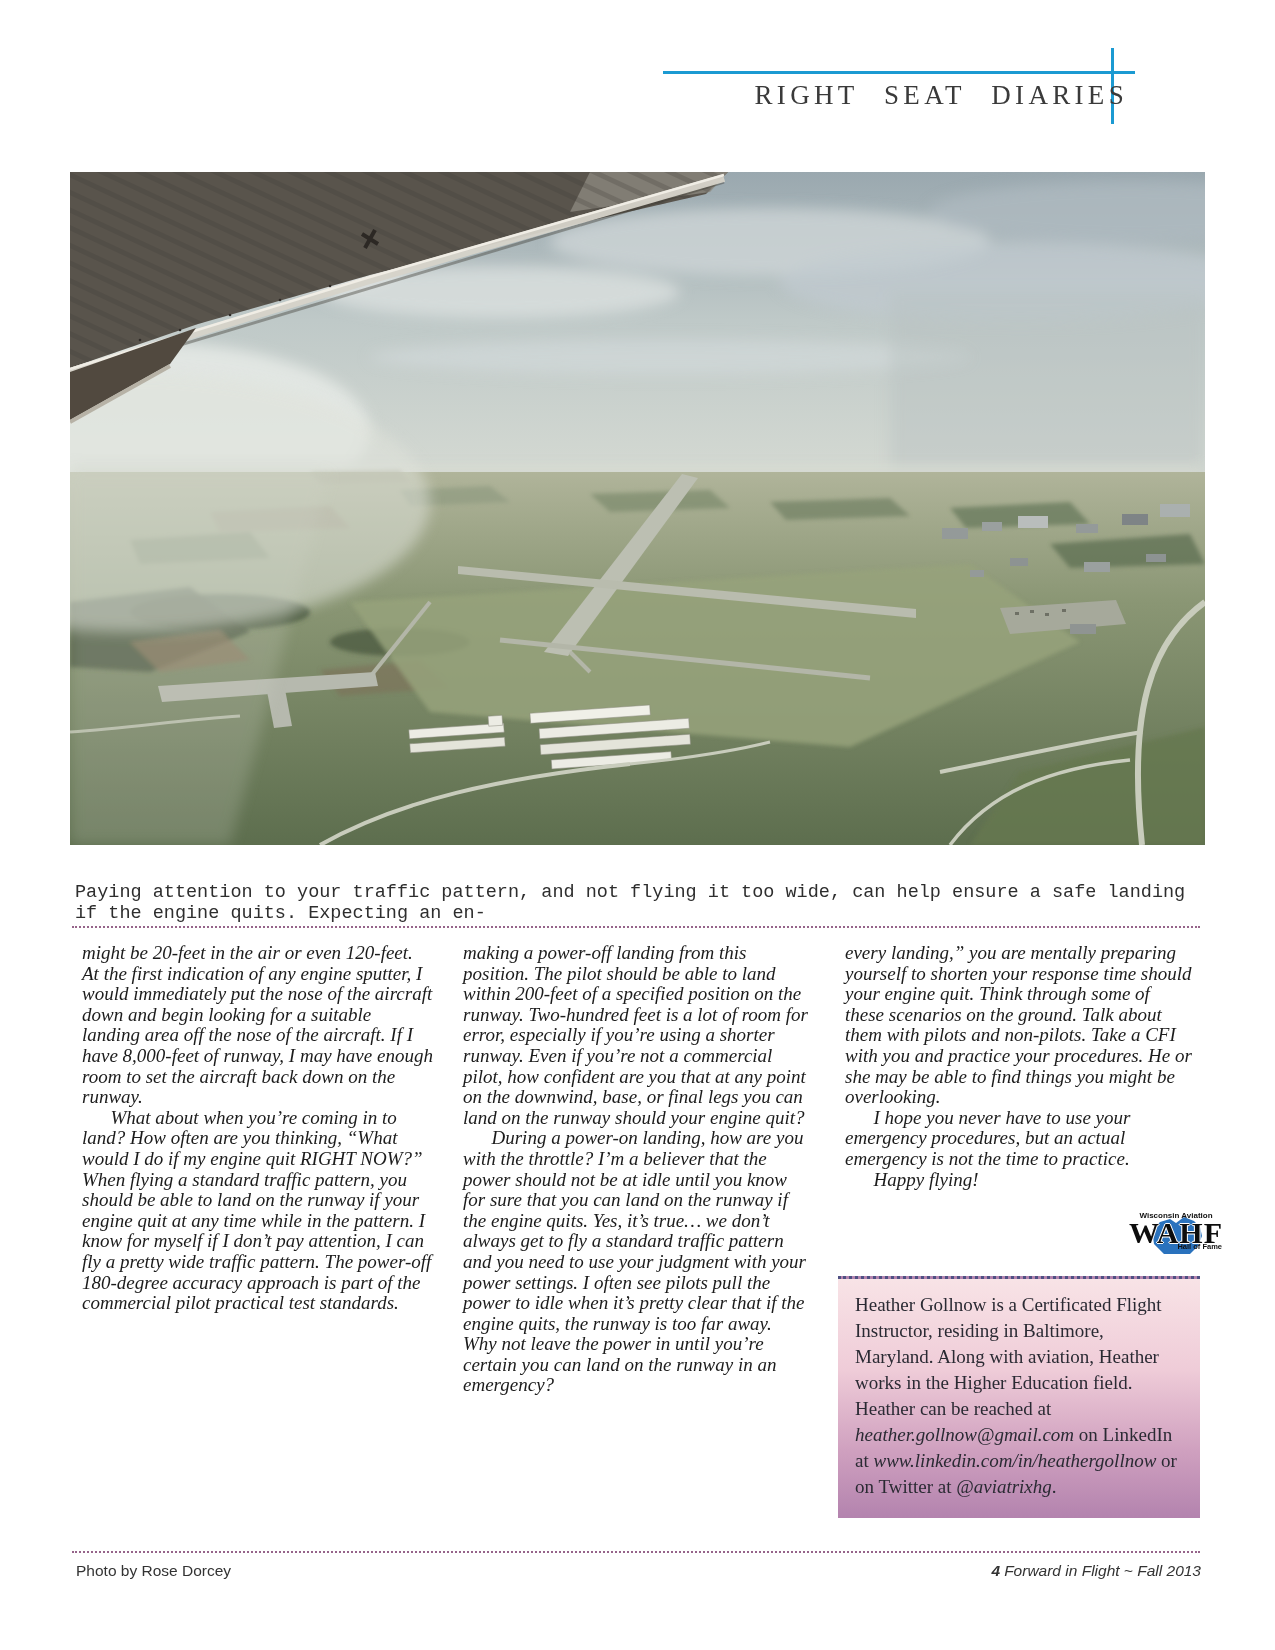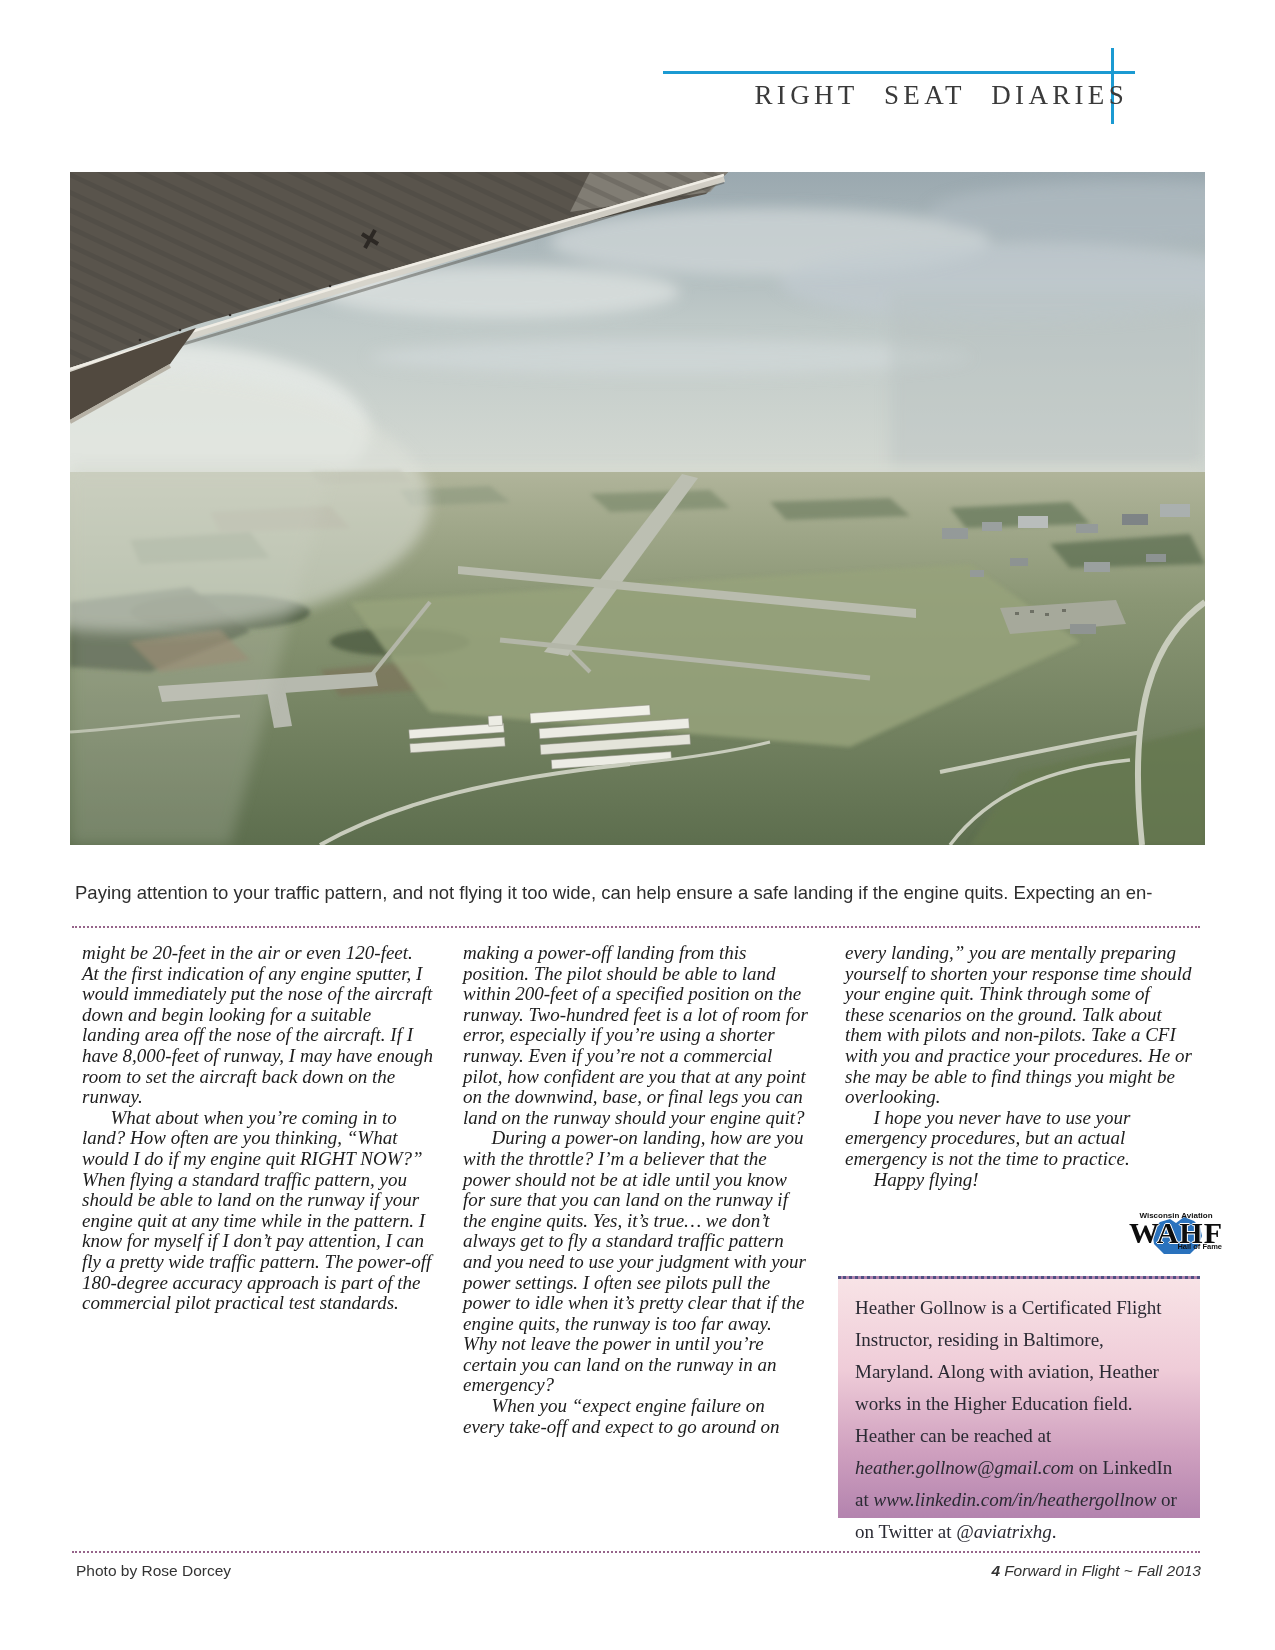--- a/index.html
+++ b/index.html
@@ -12,21 +12,21 @@
   .hdr-title{position:absolute;right:147px;top:80px;
              font-family:"Liberation Serif",serif;font-size:27px;color:#3a3a3a;
              letter-spacing:0.16em;word-spacing:0.55em;white-space:nowrap;}
 
   
   .photo{position:absolute;left:70px;top:172px;width:1135px;height:673px;overflow:hidden;background:#b9c2c2;}
   .photo svg{display:block;width:100%;height:100%;}
 
   
   .caption{position:absolute;left:75px;top:882px;width:1122px;
-           font-family:Liberation Sans, sans-serif;font-size:18.5px;color:#2e2e2e;}
+           font-family:Liberation Mono, monospace;font-size:18.5px;color:#2e2e2e;}
   .rule-dotted{position:absolute;left:72px;width:1128px;height:0;border-top:2px dotted #96648a;}
   .rule-top{top:926px;}
   .rule-bottom{top:1551px;}
 
   
   .col{position:absolute;top:943px;font-size:19px;line-height:20.6px;color:#1c1c1c;
        font-family:"Liberation Serif",serif;font-style:italic;}
   .col p{margin:0;}
   .col p.indent{text-indent:1.5em;}
   #col1{left:82px;width:352px;}
@@ -41,21 +41,21 @@
   .wahf-main{position:relative;z-index:2;font-family:"Liberation Serif",serif;
              font-size:30px;font-weight:bold;line-height:25px;color:#0d0d0d;letter-spacing:1px;
              text-shadow:1px 0 0 #fff,-1px 0 0 #fff,0 1px 0 #fff,0 -1px 0 #fff;}
   .wahf-bottom{position:relative;z-index:2;font-family:"Liberation Sans",sans-serif;
                font-size:7.5px;font-weight:bold;color:#111;text-align:right;margin-top:-3px;padding-right:4px;}
 
   
   .bio-box{position:absolute;left:838px;top:1276px;width:362px;height:242px;box-sizing:border-box;
            border-top:3px dotted #4f5083;
            background:linear-gradient(180deg,#f8e3e6 0%,#efccd8 38%,#cfa0bf 72%,#b383ae 100%);
-           padding:13px 17px 0 17px;font-size:19px;line-height:32px;color:#2a2a33;}
+           padding:13px 17px 0 17px;font-size:19px;line-height:26px;color:#2a2a33;}
   .bio-box .it{font-style:italic;}
 
   
   .footer-left{position:absolute;left:76px;top:1562px;
                font-family:"Liberation Sans",sans-serif;font-size:15.5px;color:#333;}
   .footer-right{position:absolute;right:74px;top:1562px;
                 font-family:"Liberation Sans",sans-serif;font-size:15.5px;color:#333;font-style:italic;}
   .footer-right .pg{font-weight:bold;margin-right:4px;}
 </style>
 </head>
@@ -207,21 +207,20 @@
   <div class="caption">Paying attention to your traffic pattern, and not flying it too wide, can help ensure a safe landing if the engine quits. Expecting an en-</div>
   <div class="rule-dotted rule-top"></div>
 
   <div class="col" id="col1">
       <p>might be 20-feet in the air or even 120-feet. At the first indication of any engine sputter, I would immediately put the nose of the aircraft down and begin looking for a suitable landing area off the nose of the aircraft. If I have 8,000-feet of runway, I may have enough room to set the aircraft back down on the runway.</p>
       <p class="indent">What about when you’re coming in to land? How often are you thinking, “What would I do if my engine quit RIGHT NOW?” When flying a standard traffic pattern, you should be able to land on the runway if your engine quit at any time while in the pattern. I know for myself if I don’t pay attention, I can fly a pretty wide traffic pattern. The power-off 180-degree accuracy approach is part of the commercial pilot practical test standards.</p>
     </div>
   <div class="col" id="col2">
       <p>making a power-off landing from this position. The pilot should be able to land within 200-feet of a specified position on the runway. Two-hundred feet is a lot of room for error, especially if you’re using a shorter runway. Even if you’re not a commercial pilot, how confident are you that at any point on the downwind, base, or final legs you can land on the runway should your engine quit?</p>
       <p class="indent">During a power-on landing, how are you with the throttle? I’m a believer that the power should not be at idle until you know for sure that you can land on the runway if the engine quits. Yes, it’s true… we don’t always get to fly a standard traffic pattern and you need to use your judgment with your power settings. I often see pilots pull the power to idle when it’s pretty clear that if the engine quits, the runway is too far away. Why not leave the power in until you’re certain you can land on the runway in an emergency?</p>
-      <p class="indent">When you “expect engine failure on every take-off and expect to go around on</p>
     </div>
   <div class="col" id="col3">
       <p>every landing,” you are mentally preparing yourself to shorten your response time should your engine quit. Think through some of these scenarios on the ground. Talk about them with pilots and non-pilots. Take a CFI with you and practice your procedures. He or she may be able to find things you might be overlooking.</p>
       <p class="indent">I hope you never have to use your emergency procedures, but an actual emergency is not the time to practice.</p>
       <p class="indent">Happy flying!</p>
     </div>
 
   <div class="wahf">
     <div class="wahf-state">
       <svg width="60" height="46" viewBox="0 0 60 46">

